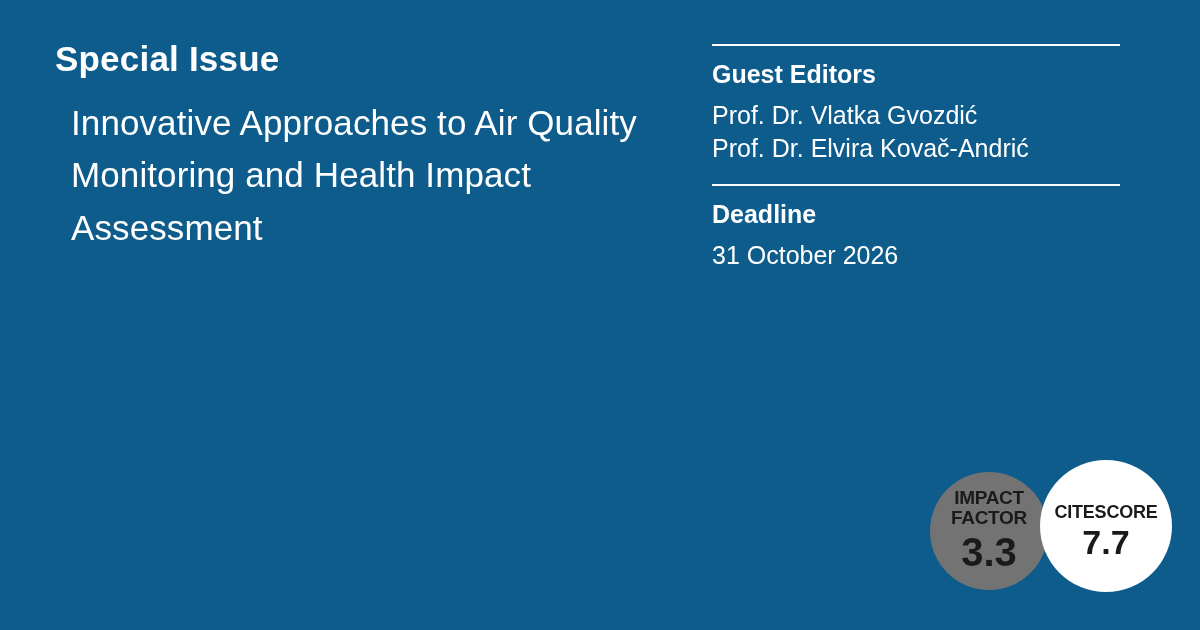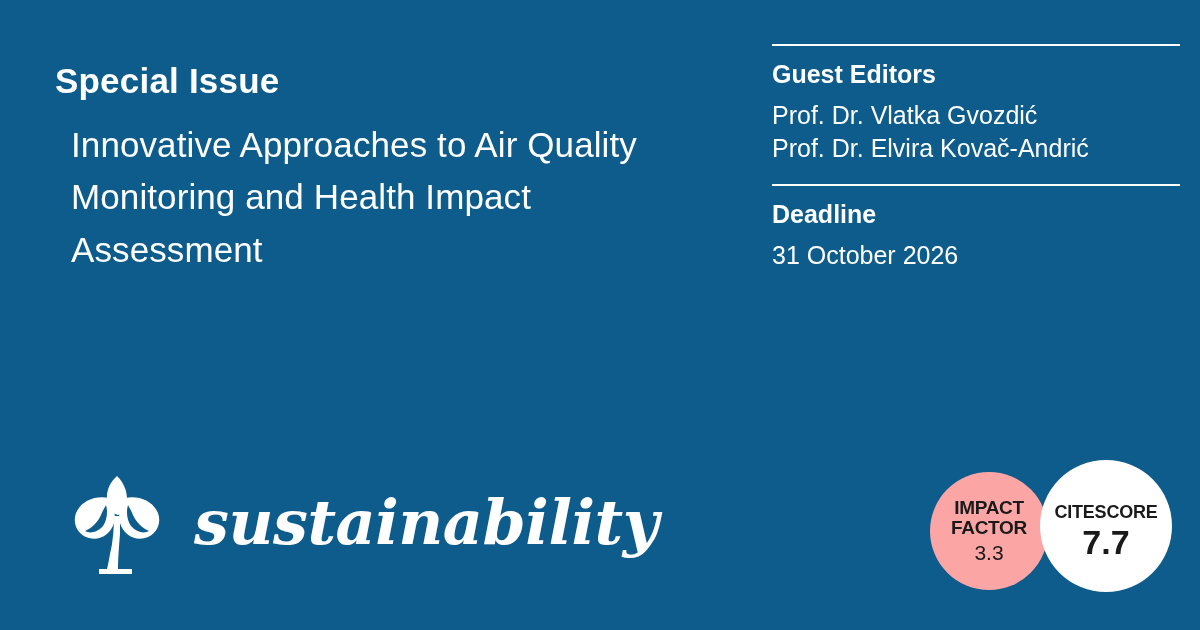--- a/index.html
+++ b/index.html
@@ -19,42 +19,42 @@
   .poster {
     position: absolute;
     inset: 0;
     background: #0d5c8c;
   }
 
   
   .left-col {
     position: absolute;
     left: 55px;
-    top: 62px;
+    top: 40px;
     width: 620px;
   }
   .kicker {
     font-size: 35px;
     font-weight: bold;
     line-height: 1.1;
     letter-spacing: 0.2px;
     margin: 0 0 18px 0;
   }
   .si-title {
     font-size: 35px;
     font-weight: normal;
     line-height: 1.5;
     margin: 16px;
     letter-spacing: 0.1px;
   }
 
   
   .right-col {
     position: absolute;
-    left: 772px;
+    left: 712px;
     top: 44px;
     width: 408px;
   }
   .rule {
     height: 2px;
     background: #ffffff;
     width: 100%;
   }
   .block-heading {
     font-size: 25px;
@@ -110,36 +110,36 @@
     border-radius: 50%;
     display: flex;
     flex-direction: column;
     align-items: center;
     justify-content: center;
     text-align: center;
   }
   .badge-if {
     width: 118px;
     height: 118px;
-    background: #fca5a5;
+    background: #737373;
     color: #1a1a1a;
     position: relative;
     z-index: 1;
     margin-right: -8px;
     margin-bottom: 2px;
   }
   .badge-if .lbl {
     font-size: 19px;
     font-weight: bold;
     line-height: 1.05;
     letter-spacing: -0.3px;
   }
   .badge-if .val {
-    font-size: 21px;
-    font-weight: normal;
+    font-size: 40px;
+    font-weight: bold;
     line-height: 1.1;
     margin-top: 3px;
   }
   .badge-cs {
     width: 132px;
     height: 132px;
     background: #ffffff;
     color: #1a1a1a;
     position: relative;
     z-index: 2;
@@ -172,41 +172,20 @@
     <div class="rule"></div>
     <div class="block-heading">Guest Editors</div>
     <div class="editor-line">Prof. Dr. Vlatka Gvozdić</div>
     <div class="editor-line">Prof. Dr. Elvira Kovač-Andrić</div>
     <div class="spacer-editors"></div>
     <div class="rule"></div>
     <div class="block-heading">Deadline</div>
     <div class="deadline-date">31 October 2026</div>
   </div>
 
-  <div class="brand">
-    <span class="brand-mark">
-      <svg viewBox="0 0 110 110" width="110" height="110" aria-hidden="true">
-        <g fill="#ffffff">
-
-          <path d="M47 30 C33 27 19 33 14 45 C10 56 16 67 27 70 C38 73 49 66 52 55 C54 46 52 36 47 30 Z
-                   M44 37 C46 44 45 52 41 58 C36 64 28 66 23 63 C30 60 36 54 39 47 C41 42 43 39 44 37 Z"></path>
-
-          <path d="M63 30 C77 27 91 33 96 45 C100 56 94 67 83 70 C72 73 61 66 58 55 C56 46 58 36 63 30 Z
-                   M66 37 C64 44 65 52 69 58 C74 64 82 66 87 63 C80 60 74 54 71 47 C69 42 67 39 66 37 Z"></path>
-
-          <path d="M55 8 C48 14 44 23 45 32 C46 40 51 46 56 47 C61 46 65 39 65 31 C65 22 61 14 55 8 Z"></path>
-
-          <path d="M52 48 C52 60 51 74 48 86 C47 92 46 97 45 101 L56 101 C56 92 57 78 58 66 C58 59 58 52 58 48 Z"></path>
-
-          <path d="M37 101 L70 101 L70 106 L37 106 Z"></path>
-        </g>
-      </svg>
-    </span>
-    <span class="brand-name">sustainability</span>
-  </div>
 
   <div class="badges">
     <div class="badge badge-if">
       <div class="lbl">IMPACT</div>
       <div class="lbl">FACTOR</div>
       <div class="val">3.3</div>
     </div>
     <div class="badge badge-cs">
       <div class="lbl">CITESCORE</div>
       <div class="val">7.7</div>

